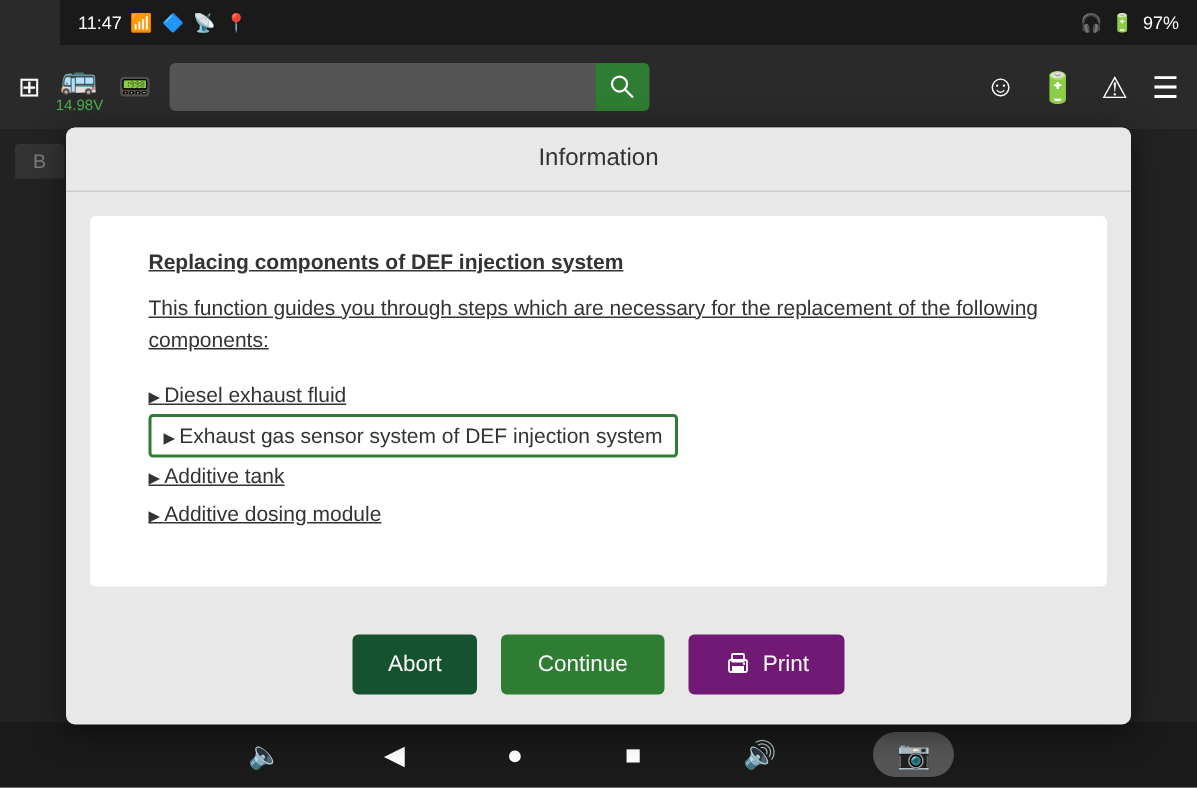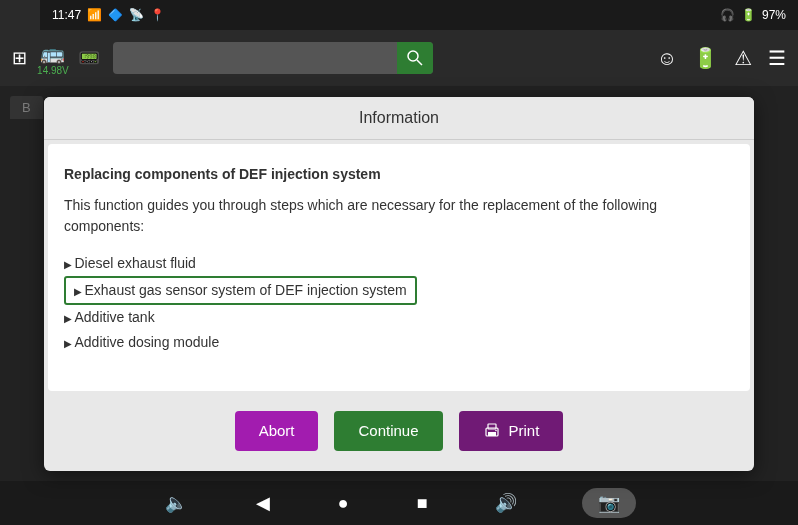--- a/index.html
+++ b/index.html
@@ -162,26 +162,27 @@
       padding: 12px 20px;
       text-align: center;
       border-bottom: 1px solid #ccc;
       font-size: 16px;
       font-weight: normal;
       color: #333;
     }
 
     .modal-body {
       background: white;
-      margin: 4px;
+      margin: 16px;
       border-radius: 4px;
-      padding: 20px 16px;
+      padding: 20px 39px;
       font-size: 14px;
       color: #333;
       line-height: 1.5;
+      text-decoration: underline;
     }
 
     .modal-body h2 {
       font-size: 14px;
       font-weight: bold;
       margin-bottom: 10px;
     }
 
     .modal-body p {
       margin-bottom: 14px;
@@ -243,21 +244,21 @@
       border-radius: 4px;
       font-size: 15px;
       cursor: pointer;
       font-weight: normal;
       display: flex;
       align-items: center;
       gap: 8px;
     }
 
     .btn-abort {
-      background: #a21caf;
+      background: #14532d;
       color: white;
       min-width: 80px;
       justify-content: center;
     }
 
     .btn-continue {
       background: #2e7d32;
       color: white;
       min-width: 100px;
       justify-content: center;

